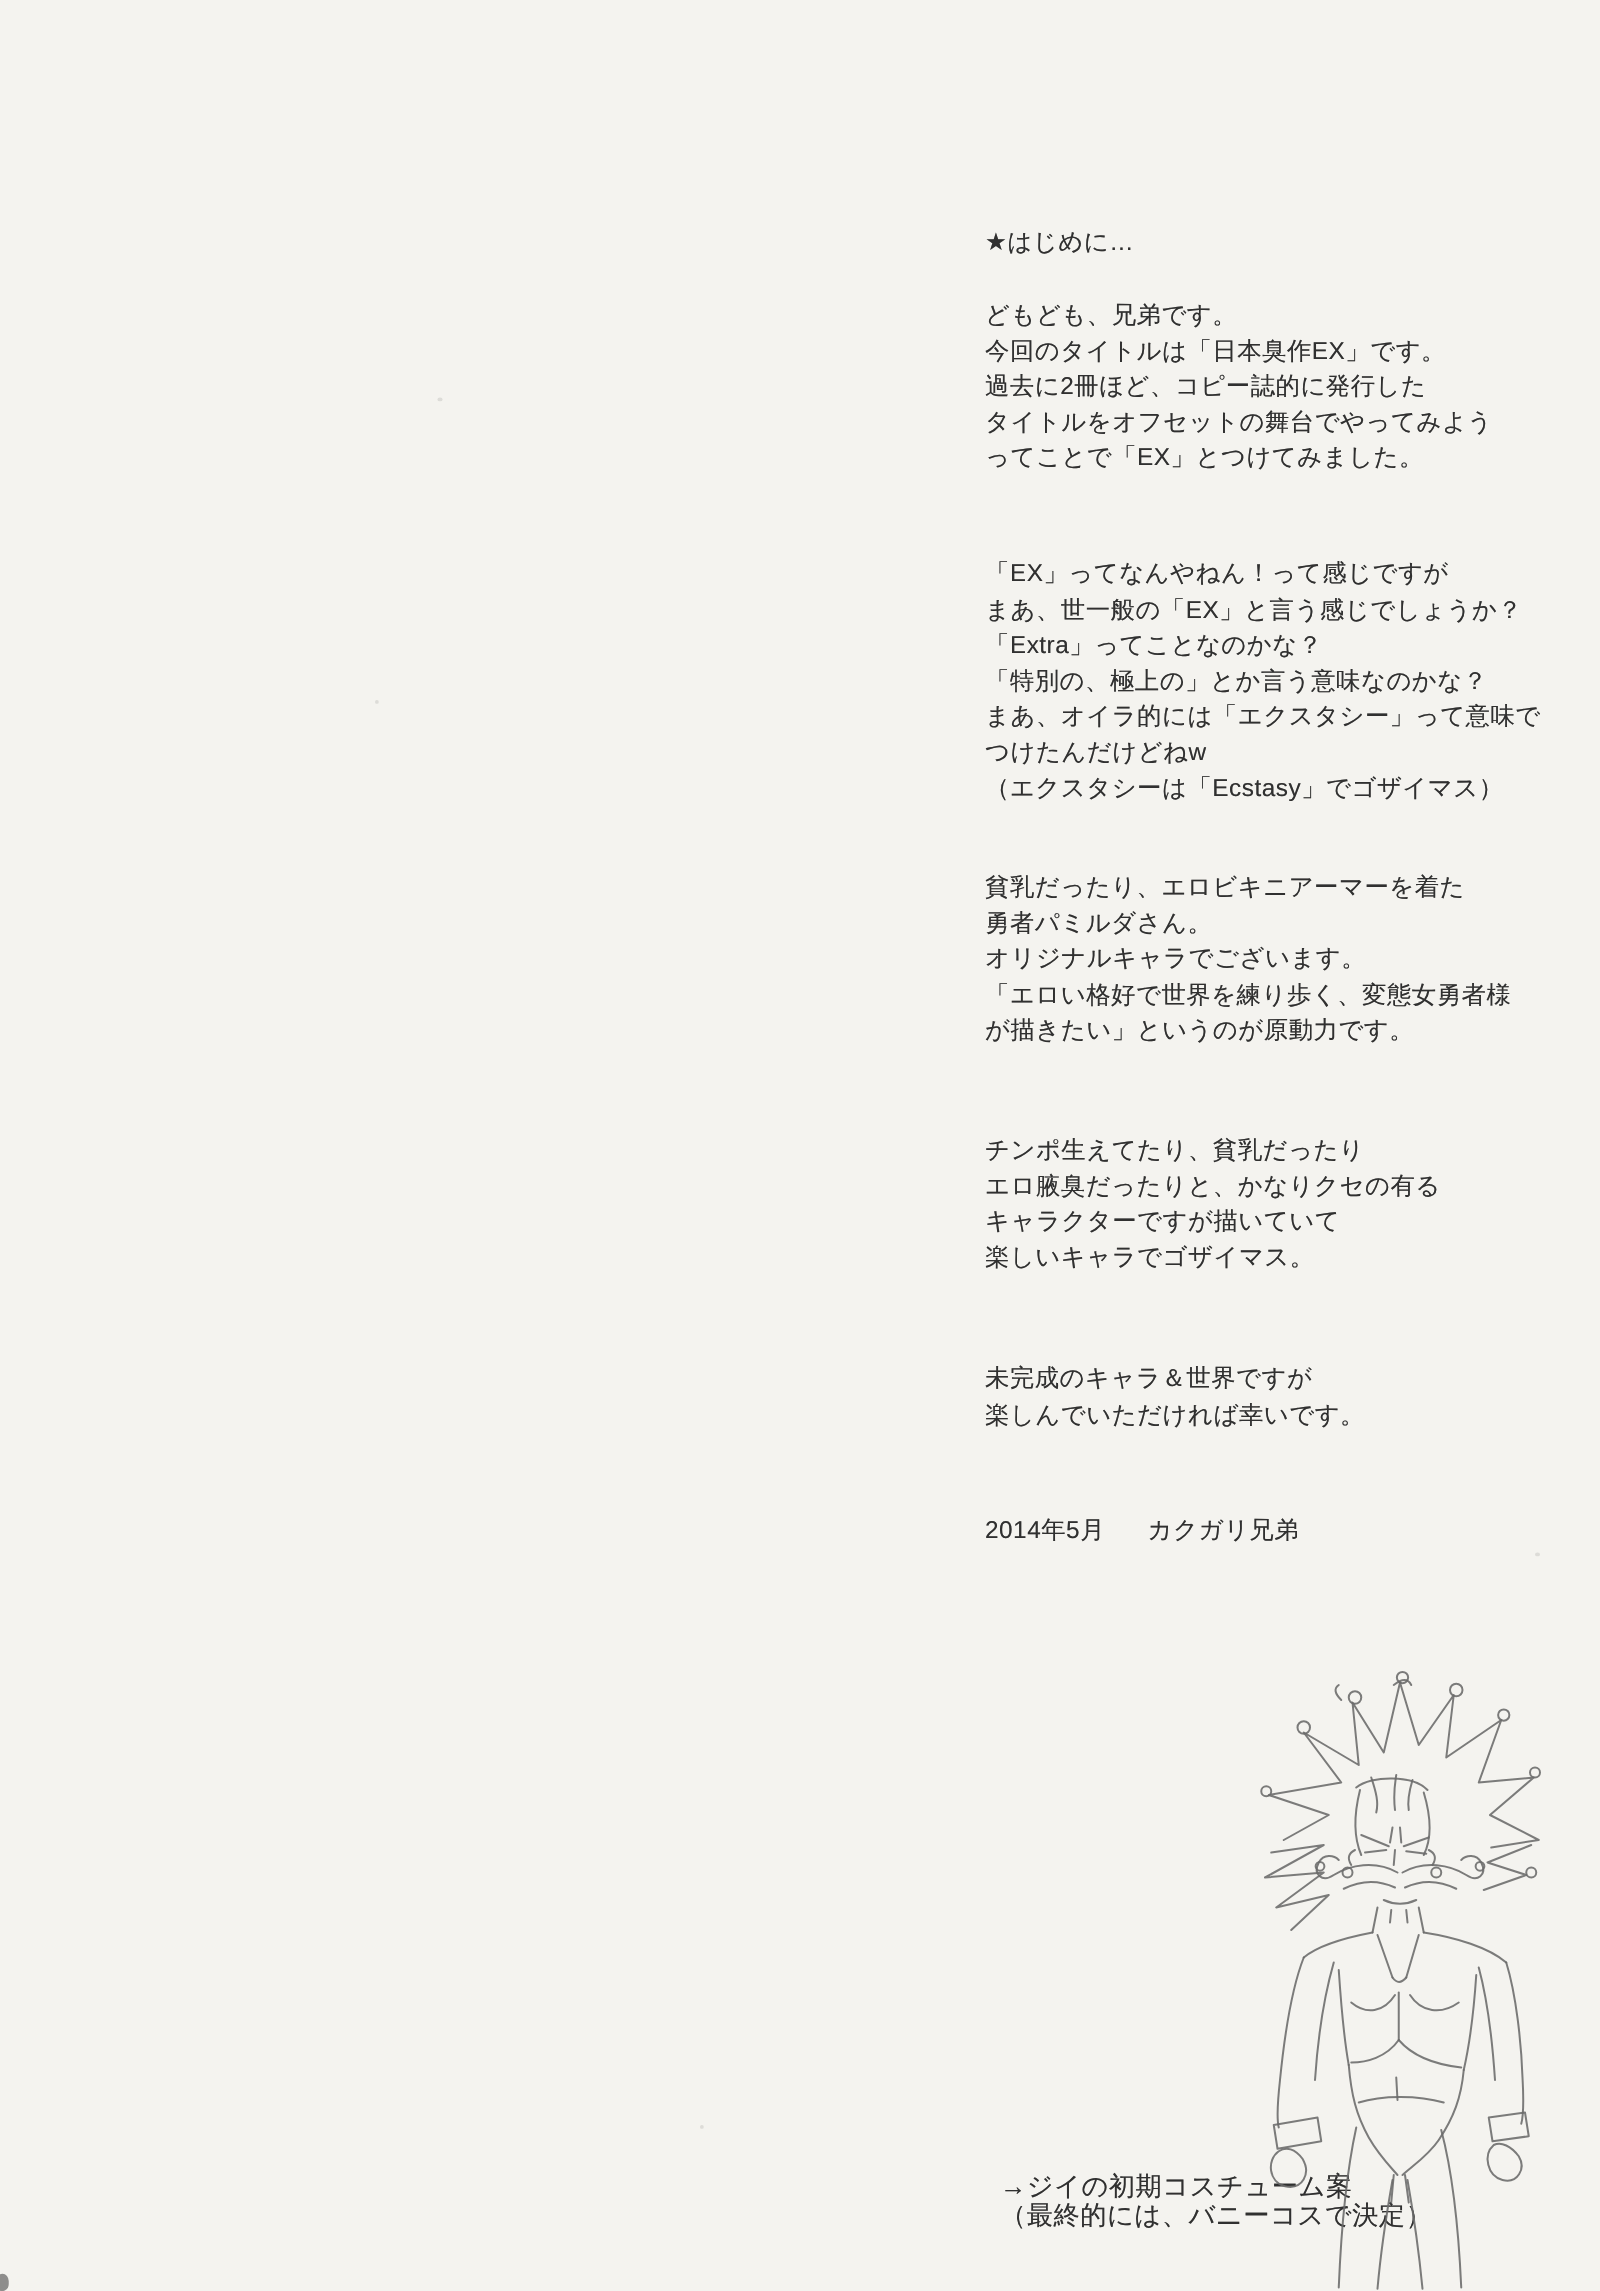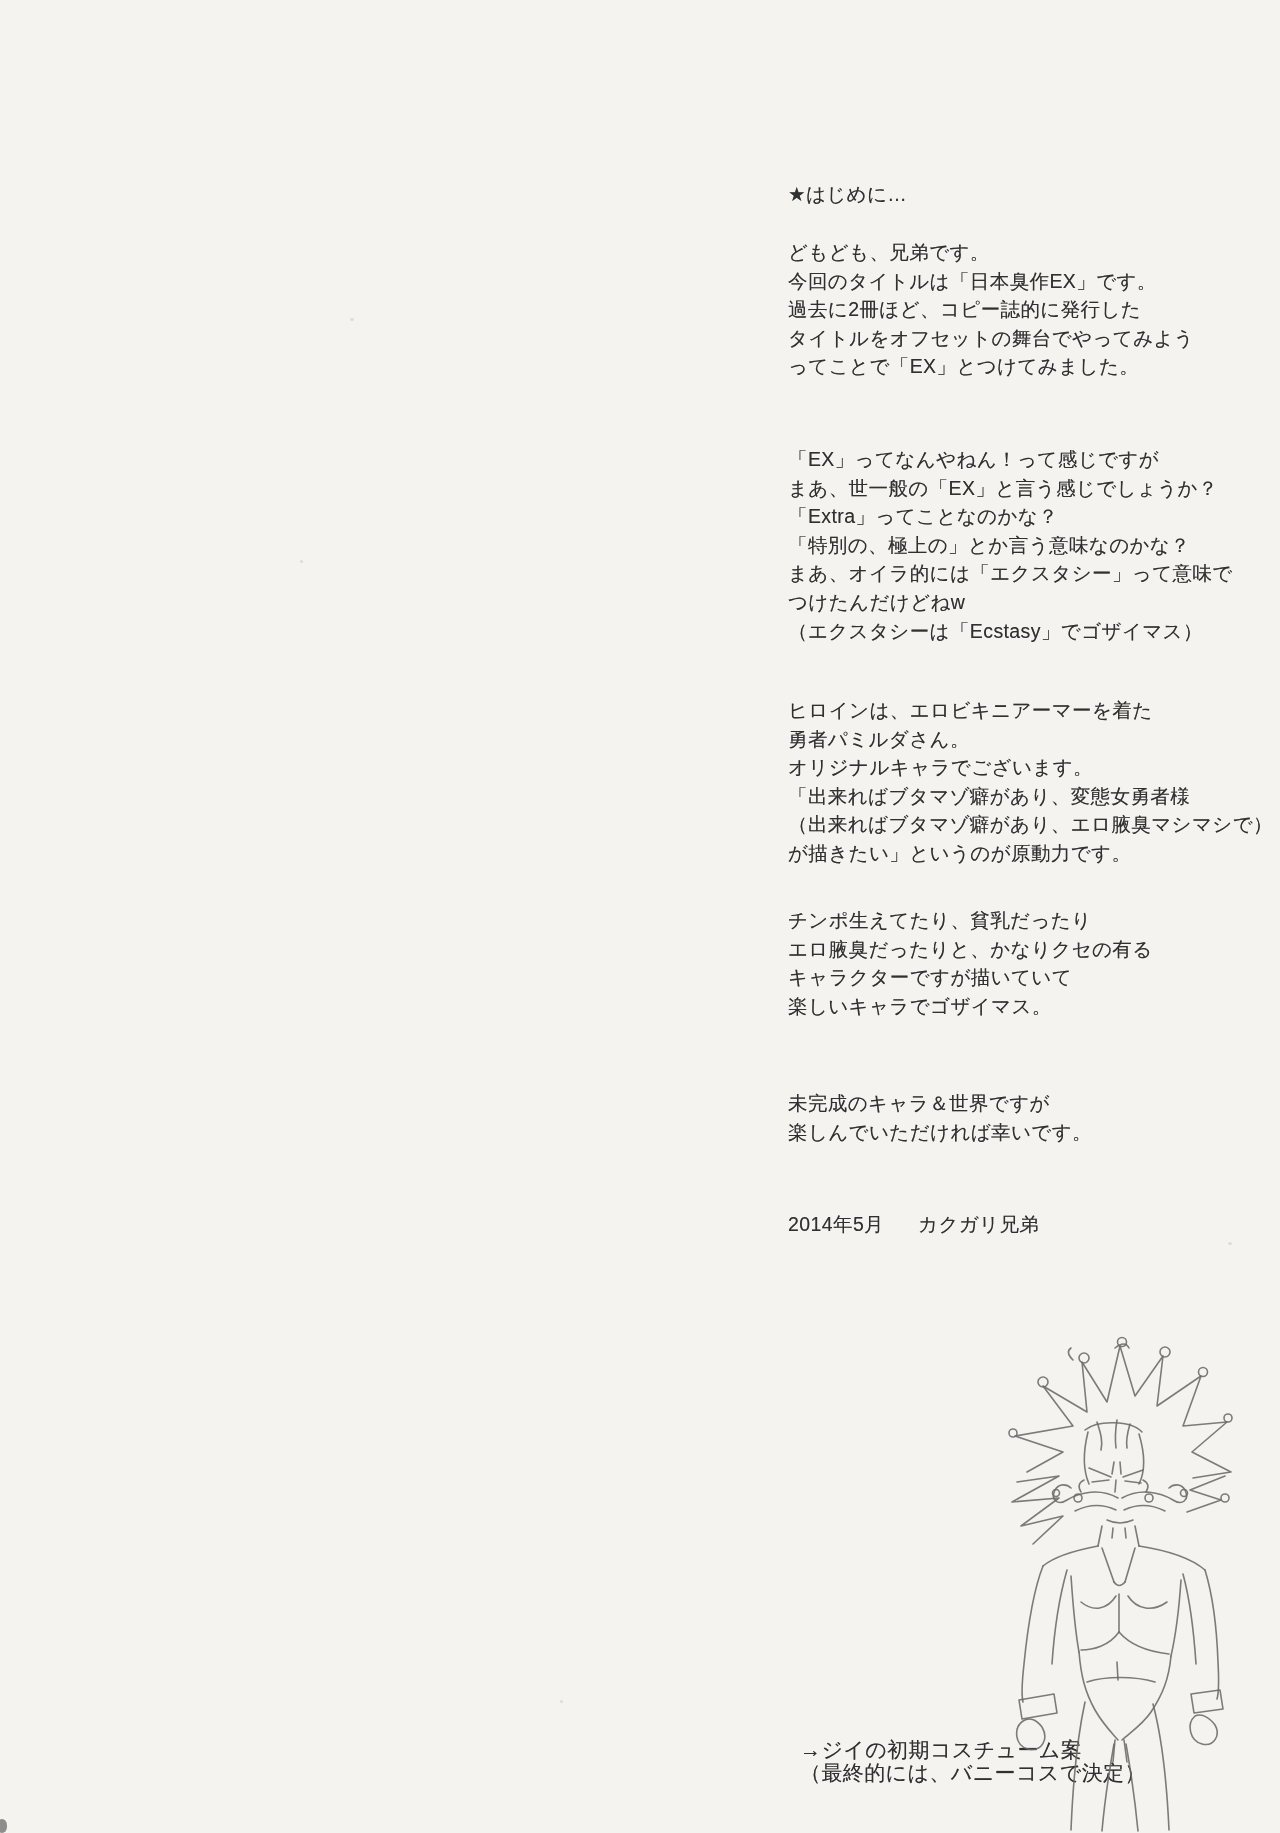--- a/index.html
+++ b/index.html
@@ -86,25 +86,24 @@
     <div class="line">「EX」ってなんやねん！って感じですが</div>
     <div class="line">まあ、世一般の「EX」と言う感じでしょうか？</div>
     <div class="line">「Extra」ってことなのかな？</div>
     <div class="line">「特別の、極上の」とか言う意味なのかな？</div>
     <div class="line">まあ、オイラ的には「エクスタシー」って意味で</div>
     <div class="line">つけたんだけどねw</div>
     <div class="line">（エクスタシーは「Ecstasy」でゴザイマス）</div>
   </div>
 
   <div class="block jp para3">
-    <div class="line">ヒロインは、エロビキニアーマーを着た</div>
+    <div class="line">貧乳だったり、エロビキニアーマーを着た</div>
     <div class="line">勇者パミルダさん。</div>
     <div class="line">オリジナルキャラでございます。</div>
-    <div class="line">「出来ればブタマゾ癖があり、変態女勇者様</div>
-    <div class="line">（出来ればブタマゾ癖があり、エロ腋臭マシマシで）</div>
+    <div class="line">「エロい格好で世界を練り歩く、変態女勇者様</div>
     <div class="line">が描きたい」というのが原動力です。</div>
   </div>
 
   <div class="block jp para4">
     <div class="line">チンポ生えてたり、貧乳だったり</div>
     <div class="line">エロ腋臭だったりと、かなりクセの有る</div>
     <div class="line">キャラクターですが描いていて</div>
     <div class="line">楽しいキャラでゴザイマス。</div>
   </div>
 

